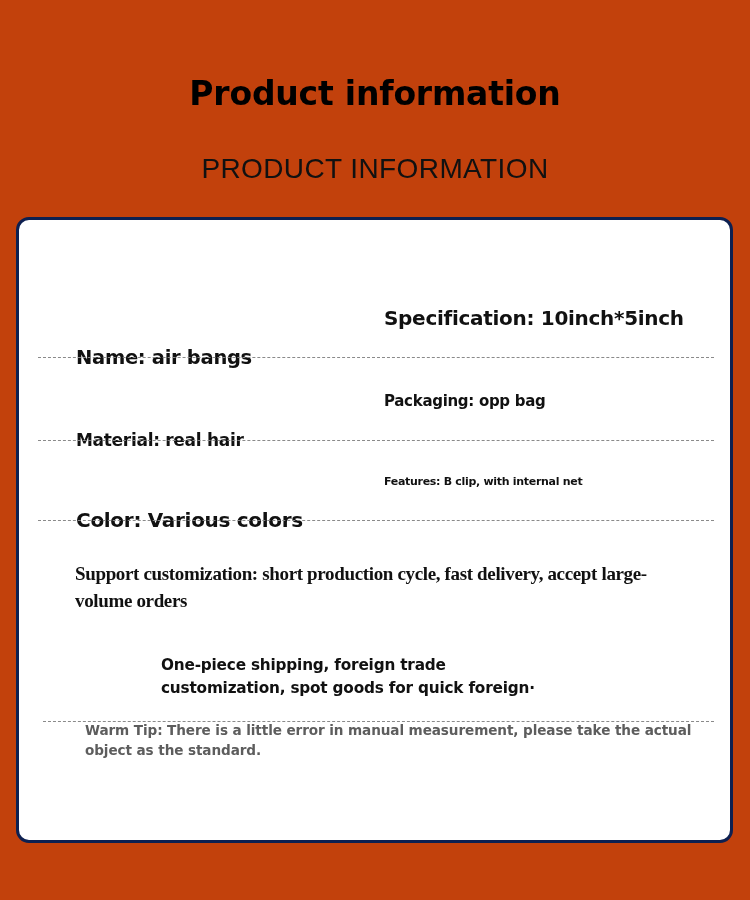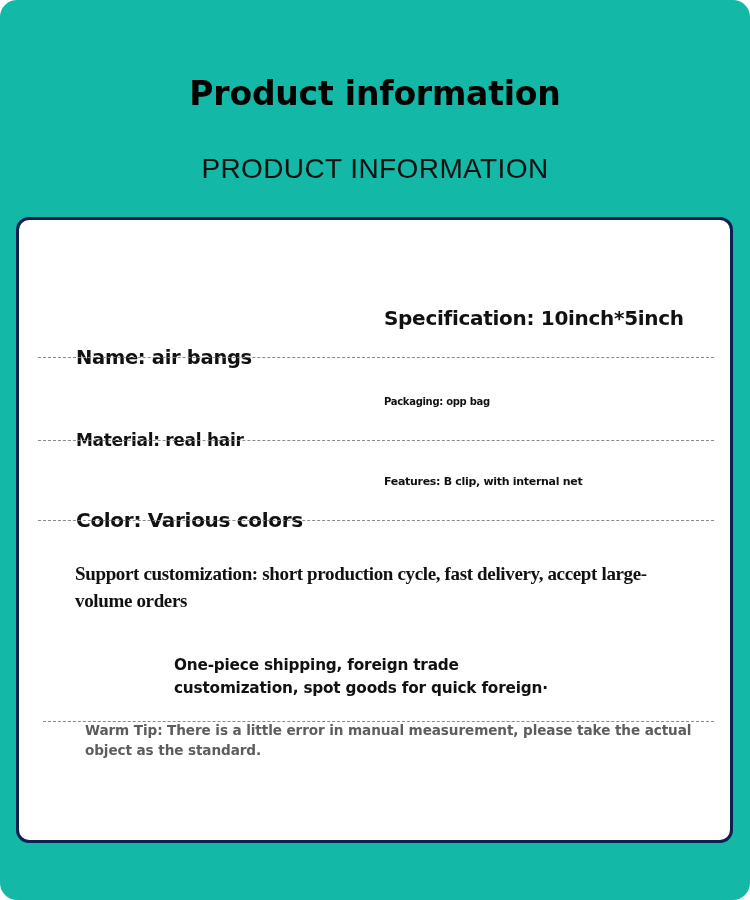--- a/index.html
+++ b/index.html
@@ -12,22 +12,21 @@
     height: 900px;
     position: relative;
     font-family: "Liberation Sans", sans-serif;
     -webkit-font-smoothing: antialiased;
     overflow: hidden;
   }
 
   .page {
     position: absolute;
     inset: 0;
-    background: #14b8a6;
-    border-radius: 17px;
+    background: #c2410c;
   }
 
   
   .title {
     position: absolute;
     left: 0;
     top: 74px;
     width: 750px;
     text-align: center;
     font-size: 33px;
@@ -98,21 +97,21 @@
     white-space: nowrap;
     letter-spacing: -0.3px;
   }
 
   #row-0 { top: 98px; }
   #row-0 .label-left  { font-size: 19.5px; }
   #row-0 .label-right { font-size: 20px; }
 
   #row-1 { top: 181px; }
   #row-1 .label-left  { font-size: 17px; }
-  #row-1 .label-right { font-size: 10px; }
+  #row-1 .label-right { font-size: 15px; }
 
   #row-2 { top: 261px; }
   #row-2 .label-left  { font-size: 20px; }
   #row-2 .label-right { font-size: 11px; }
 
   
   .divider {
     position: absolute;
     height: 0;
     border-top: 1.6px dashed #8a8a8a;
@@ -131,21 +130,21 @@
     font-family: Liberation Serif, serif;
     font-size: 19px;
     font-weight: 700;
     color: #111111;
     line-height: 1.42;
     letter-spacing: -0.35px;
   }
 
   .custom-sub {
     position: absolute;
-    left: 155px;
+    left: 142px;
     top: 434px;
     width: 470px;
     font-family: "DejaVu Sans", "Liberation Sans", sans-serif;
     font-size: 15.3px;
     font-weight: 700;
     color: #111111;
     line-height: 1.48;
     letter-spacing: -0.2px;
   }
 

